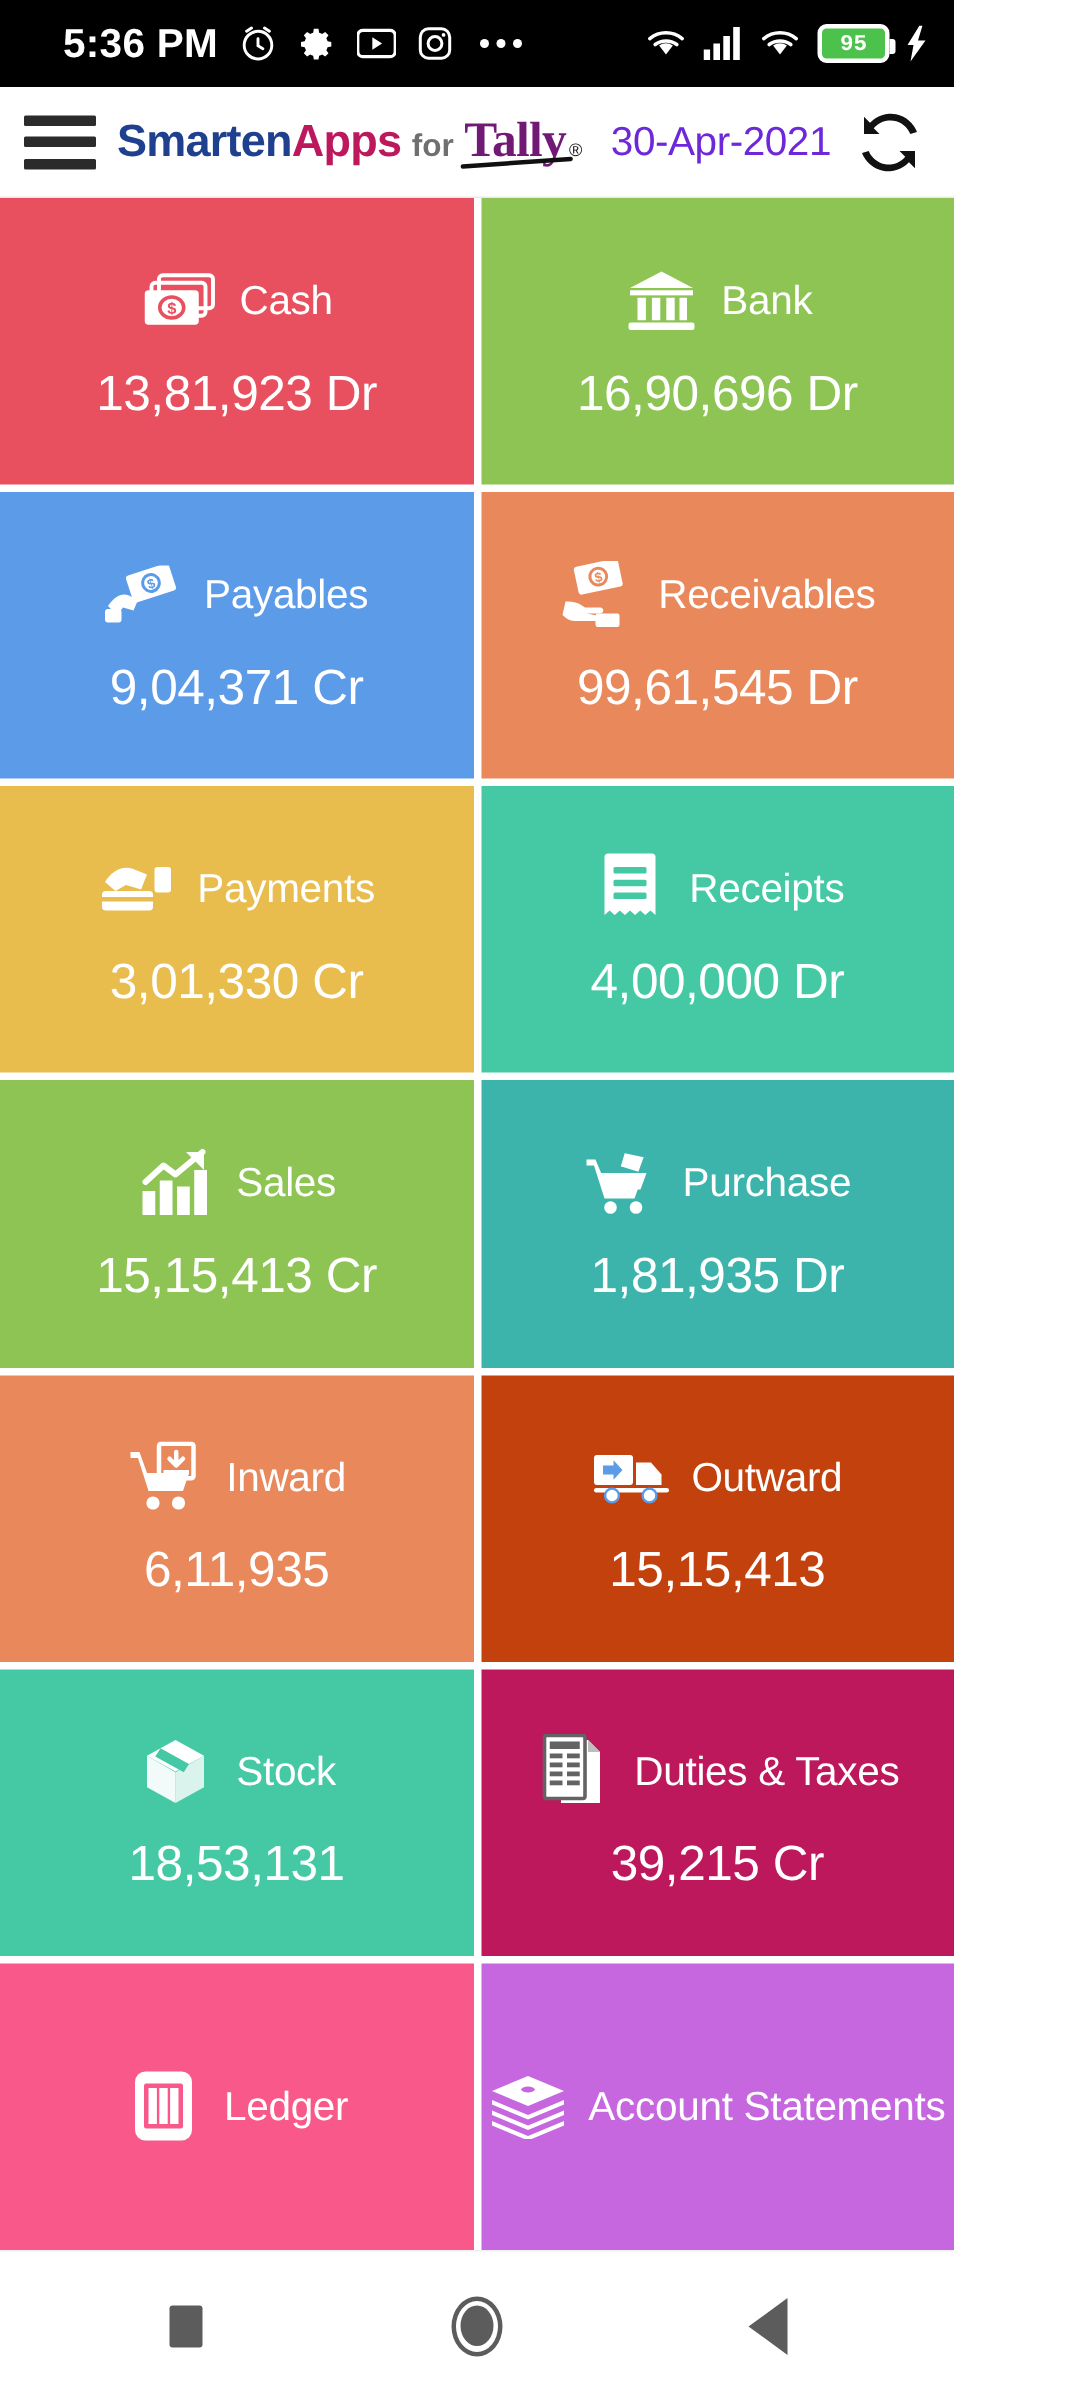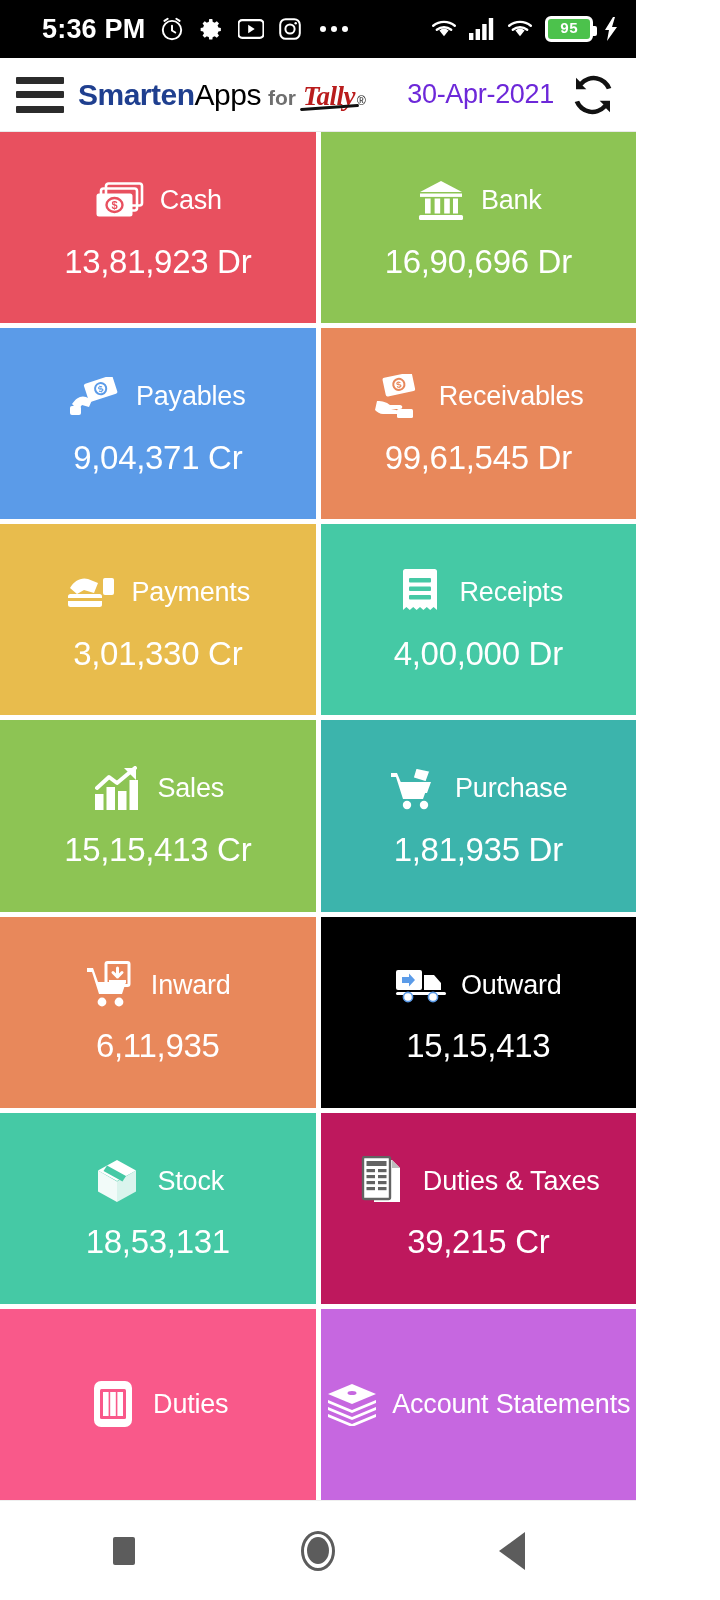--- a/index.html
+++ b/index.html
@@ -51,27 +51,27 @@
     background: #ffffff;
     display: flex; align-items: center;
     padding: 0 22px 0 16px;
     border-bottom: 1px solid #e9e9e9;
   }
   .hamburger { width: 48px; height: 36px; display: flex; flex-direction: column;
     justify-content: space-between; margin-right: 14px; cursor: pointer; }
   .hamburger i { display: block; height: 7px; background: #2b2b2b; border-radius: 1px; width: 100%; }
   .brand { display: flex; align-items: baseline; white-space: nowrap; }
   .brand .smarten { font-size: 30px; font-weight: 700; color: #1f3f8f; letter-spacing: -.5px; }
-  .brand .apps { font-size: 30px; font-weight: 400; color: #000000; letter-spacing: -.5px; }
+  .brand .apps { font-size: 30px; font-weight: 700; color: #be185d; letter-spacing: -.5px; }
   .brand .for { font-size: 21px; font-weight: 700; color: #6f6f6f; margin: 0 7px; }
   .tallymark { position: relative; display: inline-block; }
   .brand .tally {
     font-family: "Liberation Serif", serif;
-    font-size: 27px; font-weight: 700; font-style: italic;
-    color: #b91c1c; letter-spacing: -.5px;
+    font-size: 33px; font-weight: 700; 
+    color: #701a75; letter-spacing: -.5px;
   }
   .tallymark .swash {
     position: absolute; left: -3px; right: -4px; bottom: 3px; height: 3px;
     background: #101010; transform: rotate(-4deg); border-radius: 2px;
   }
   .brand .reg { font-size: 12px; color: #101010; vertical-align: super; margin-left: 2px; }
   .appbar-right { margin-left: auto; display: flex; align-items: center; gap: 18px; }
   .date { font-size: 27px; color: #6d28d9; font-weight: 400; letter-spacing: -.3px; }
   .refresh { width: 42px; height: 42px; display: flex; align-items: center; justify-content: center; cursor: pointer; }
 
@@ -363,21 +363,21 @@
             <path d="M1 7h6l5 14h28l-4 12H13L6 11H1z" fill="#fff"></path>
             <circle cx="16" cy="41" r="4.4" fill="#fff"></circle>
             <circle cx="33" cy="41" r="4.4" fill="#fff"></circle>
           </svg>
         </span>
         <span class="tile-label">Inward</span>
       </div>
       <div class="tile-value">6,11,935</div>
     </div>
 
-    <div class="tile" style="background: #000000;">
+    <div class="tile" style="background: #c2410c;">
       <div class="tile-head">
         <span class="tile-icon">
           <svg width="52" height="40" viewBox="0 0 52 40">
             <rect x="1" y="5" width="26" height="20" rx="2" fill="#fff"></rect>
             <path d="M7 12h7V8.5l6 6.5-6 6.5V18H7z" fill="#5B9BE8"></path>
             <path d="M29 10h10l7 8v7H29z" fill="#fff"></path>
             <rect x="1" y="27" width="50" height="3" rx="1.5" fill="#fff"></rect>
             <circle cx="13" cy="32" r="4.6" fill="#fff" stroke="#5B9BE8" stroke-width="1.6"></circle>
             <circle cx="38" cy="32" r="4.6" fill="#fff" stroke="#5B9BE8" stroke-width="1.6"></circle>
           </svg>
@@ -429,21 +429,21 @@
       <div class="tile-head">
         <span class="tile-icon">
           <svg width="42" height="50" viewBox="0 0 42 50">
             <rect x="2" y="2" width="38" height="46" rx="7" fill="#fff"></rect>
             <rect x="8" y="10" width="26" height="30" rx="1.5" fill="#F9598A"></rect>
             <rect x="11" y="13" width="5.6" height="24" fill="#fff"></rect>
             <rect x="18.2" y="13" width="5.6" height="24" fill="#fff"></rect>
             <rect x="25.4" y="13" width="5.6" height="24" fill="#fff"></rect>
           </svg>
         </span>
-        <span class="tile-label">Duties</span>
+        <span class="tile-label">Ledger</span>
       </div>
 
     </div>
 
     <div class="tile no-value" style="background: rgb(198, 103, 224);">
       <div class="tile-head">
         <span class="tile-icon">
           <svg width="52" height="44" viewBox="0 0 52 44">
             <path d="M26 2L50 12 26 22 2 12z" fill="#fff"></path>
             <path d="M2 18l24 10 24-10 0 3-24 10L2 21z" fill="#fff"></path>

